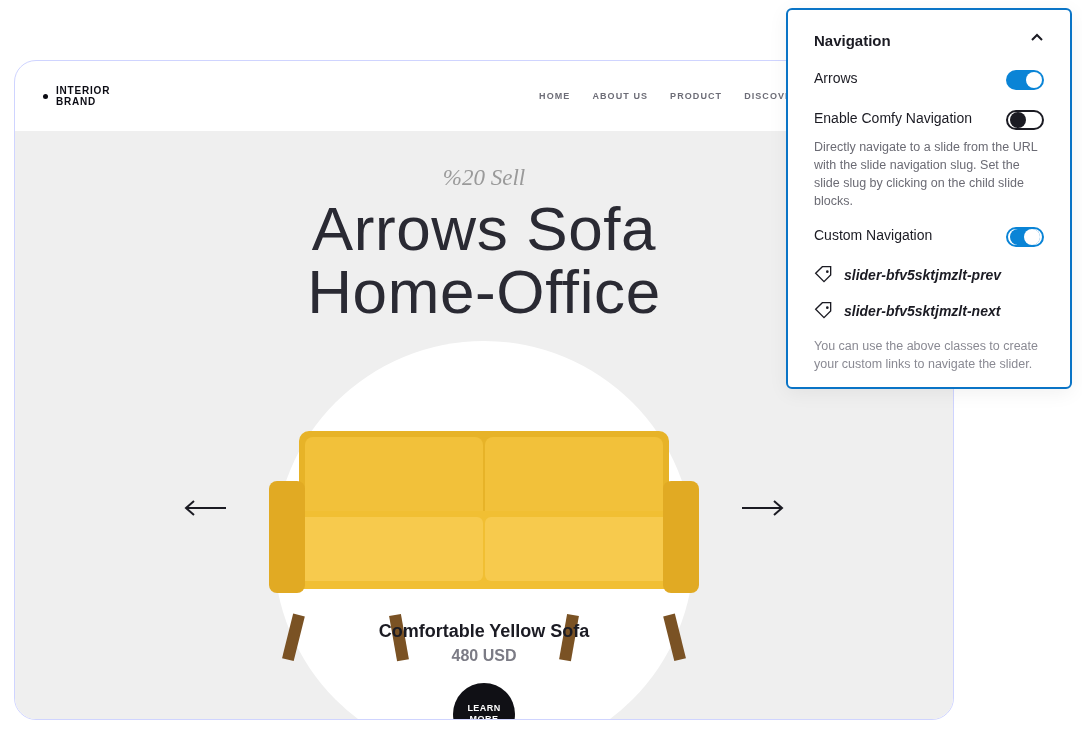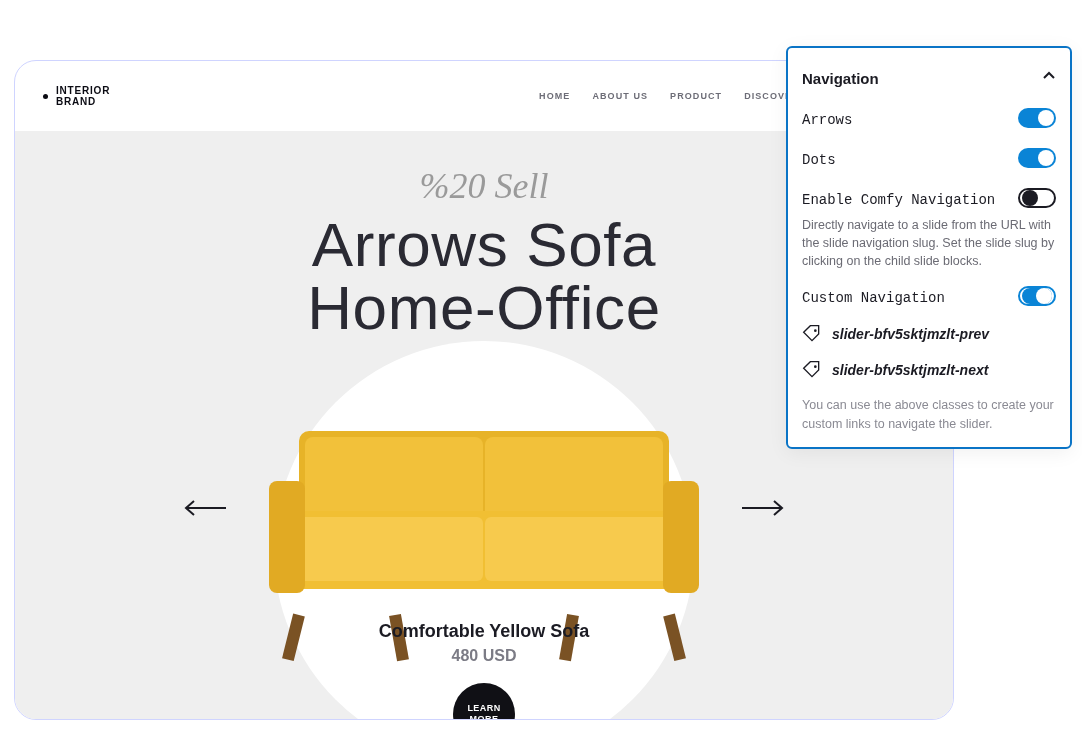--- a/index.html
+++ b/index.html
@@ -42,21 +42,21 @@
       align-items:center; padding-top: 34px;
     }
 
     .circle {
       position:absolute; left:50%; top: 210px; transform: translateX(-50%);
       width: 420px; height: 420px; border-radius: 50%; background:#fff;
     }
 
     .promo {
       font-family: "Times New Roman", Georgia, serif; font-style: italic;
-      color:#9a9a9a; font-size: 36px;
+      color:#9a9a9a; font-size: 23px;
     }
     .headline {
       font-weight: 300; color:#2a2a33; text-align:center;
       font-size: 62px; line-height: 1.02em; letter-spacing: .01em;
       margin-top: 6px; white-space: pre;
     }
 
     .nav-arrow {
       position:absolute; top: 368px; width: 46px; height: 18px;
       display:flex; align-items:center; justify-content:center;
@@ -119,33 +119,32 @@
       width:62px; height:62px; border-radius:50%; background:#101015;
       color:#fff; display:flex; align-items:center; justify-content:center;
       font-size:9px; font-weight:800; letter-spacing:.05em; text-align:center;
       line-height:1.2; cursor:pointer; white-space:pre;
     }
 
     
     .panel {
       position:absolute; right:10px; top:8px;
       width:286px; border:2px solid #0a74c6; border-radius:6px;
-      background:#fff; padding:10px 14px 14px;
+      background:#fff; padding:10px 26px 14px;
       box-shadow: 0 4px 20px rgba(0,0,0,.06);
-      margin-top: 38px;
     }
     .panel-row {
       display:flex; justify-content:space-between; align-items:center;
       min-height: 40px;
     }
     .panel-title { font-weight:700; font-size:15px; color:#1b1b23; }
     .chevron { cursor:pointer; }
 
-    .opt { display:flex; justify-content:space-between; align-items:flex-end;
-           padding: 10px 0; font-family: Liberation Mono, monospace; }
+    .opt { display:flex; justify-content:space-between; align-items:flex-start;
+           padding: 10px 0; }
     .opt-label { font-size:14px; color:#1b1b23; }
     .toggle {
       width:38px; height:20px; border-radius:20px; position:relative;
       cursor:pointer; flex:0 0 auto;
     }
     .toggle .knob {
       position:absolute; top:2px; width:16px; height:16px; border-radius:50%;
       background:#fff;
     }
     .toggle.on  { background:#0a84d6; }
@@ -238,26 +237,20 @@
     </span>
   </div>
 
   <div class="opt">
     <span class="opt-label">Arrows</span>
     <span class="toggle on">
         <span class="knob"></span>
       </span>
   </div>
 
-  <div class="opt">
-    <span class="opt-label">Dots</span>
-    <span class="toggle on">
-        <span class="knob"></span>
-      </span>
-  </div>
 
   <div class="opt">
     <span class="opt-label">Enable Comfy Navigation</span>
     <span class="toggle off">
         <span class="knob"></span>
       </span>
   </div>
   <div class="desc">Directly navigate to a slide from the URL with the slide navigation slug. Set the slide slug by clicking on the child slide blocks.</div>
 
   <div class="opt">

